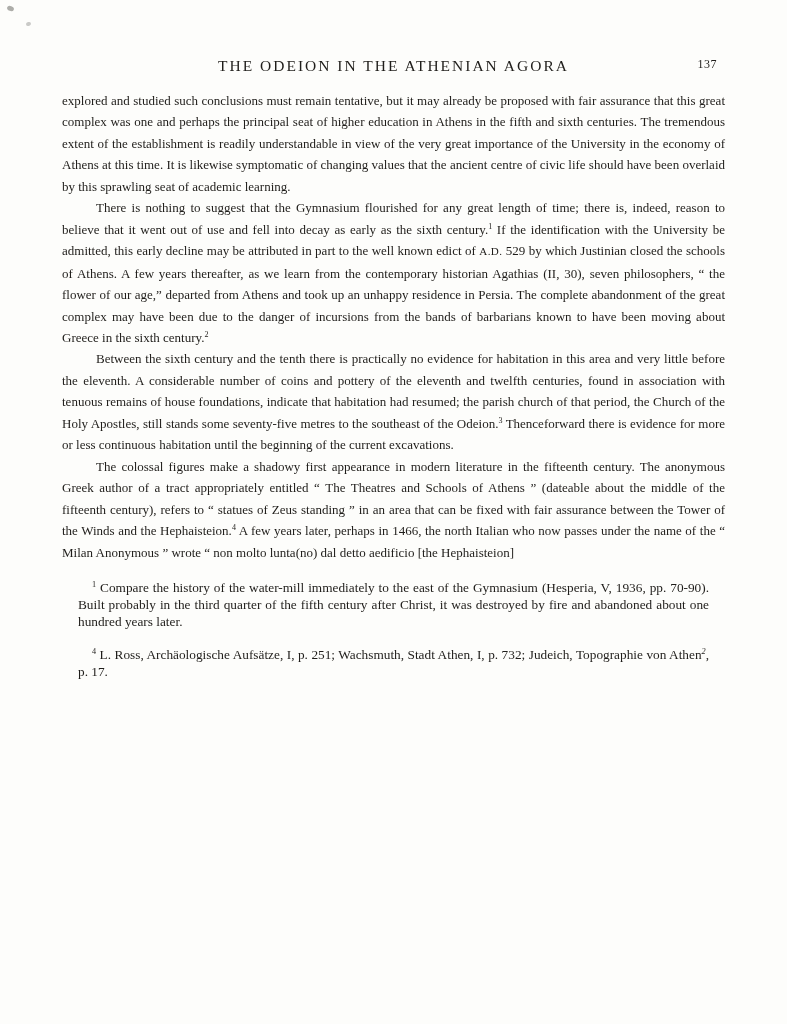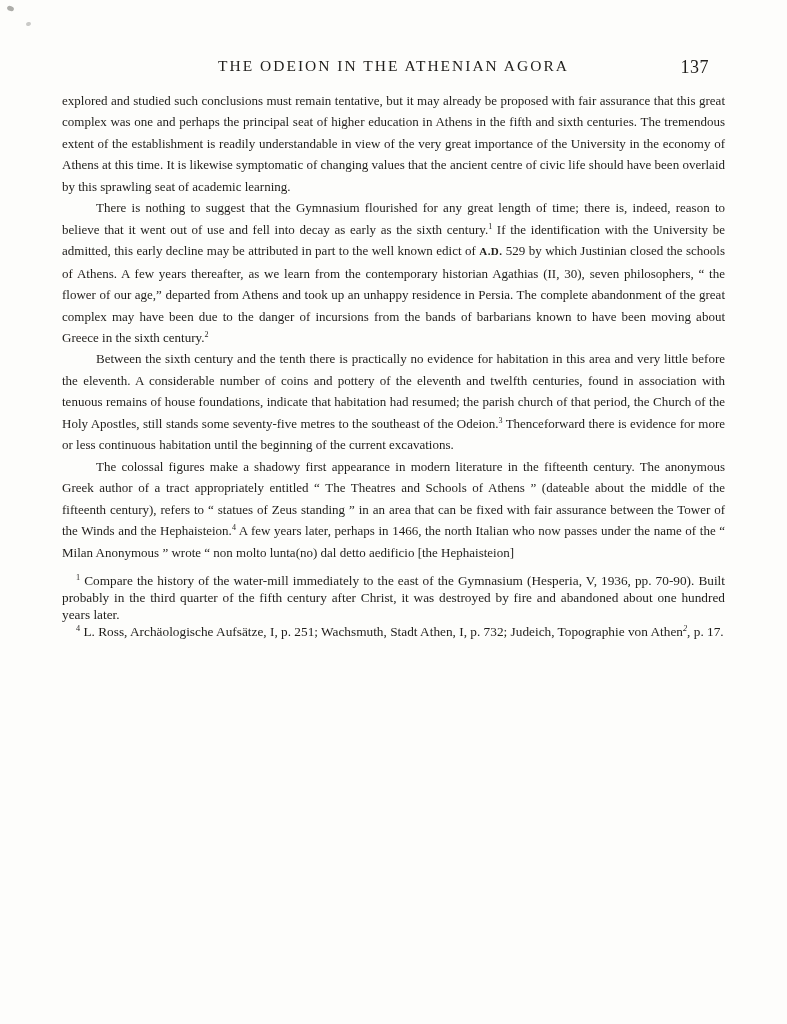--- a/index.html
+++ b/index.html
@@ -23,52 +23,52 @@
 
   .header { position: relative; height: 20px; }
   .running-title {
     text-align: center;
     font-size: 15.5px;
     letter-spacing: 2px;
     white-space: nowrap;
   }
   .page-number {
     position: absolute;
-    right: 16px;
+    right: 8px;
     top: 0;
-    font-size: 18px;
+    font-size: 12px;
     letter-spacing: 0.5px;
   }
 
   .body-text {
     margin-top: 13px;
     font-size: 13px;
     line-height: 21.45px;
     text-align: justify;
   }
   .para { margin: 0; }
   .para.indent { text-indent: 34px; }
 
   .footnotes {
     margin-top: 9px;
     font-size: 13.3px;
     line-height: 17px;
     text-align: justify;
   }
-  .footnote { margin: 0; text-indent: 14px; }
+  .footnote { margin: 16px; text-indent: 14px; }
 
   .seg-normal { }
   .seg-italic { }
   .seg-sup, .seg-italic-sup {
     vertical-align: super;
     font-size: 0.62em;
     line-height: 0;
   }
   .seg-italic-sup { font-style: italic; }
-  .seg-smallcaps { font-size: 0.85em; letter-spacing: 0.4px; font-weight: bold; }
+  .seg-smallcaps { font-size: 0.85em; letter-spacing: 0.4px; }
 </style>
 </head>
 <body>
 
 <div class="page">
 
   <div class="artifact a1"></div>
   <div class="artifact a2"></div>
 
   <div class="header">

